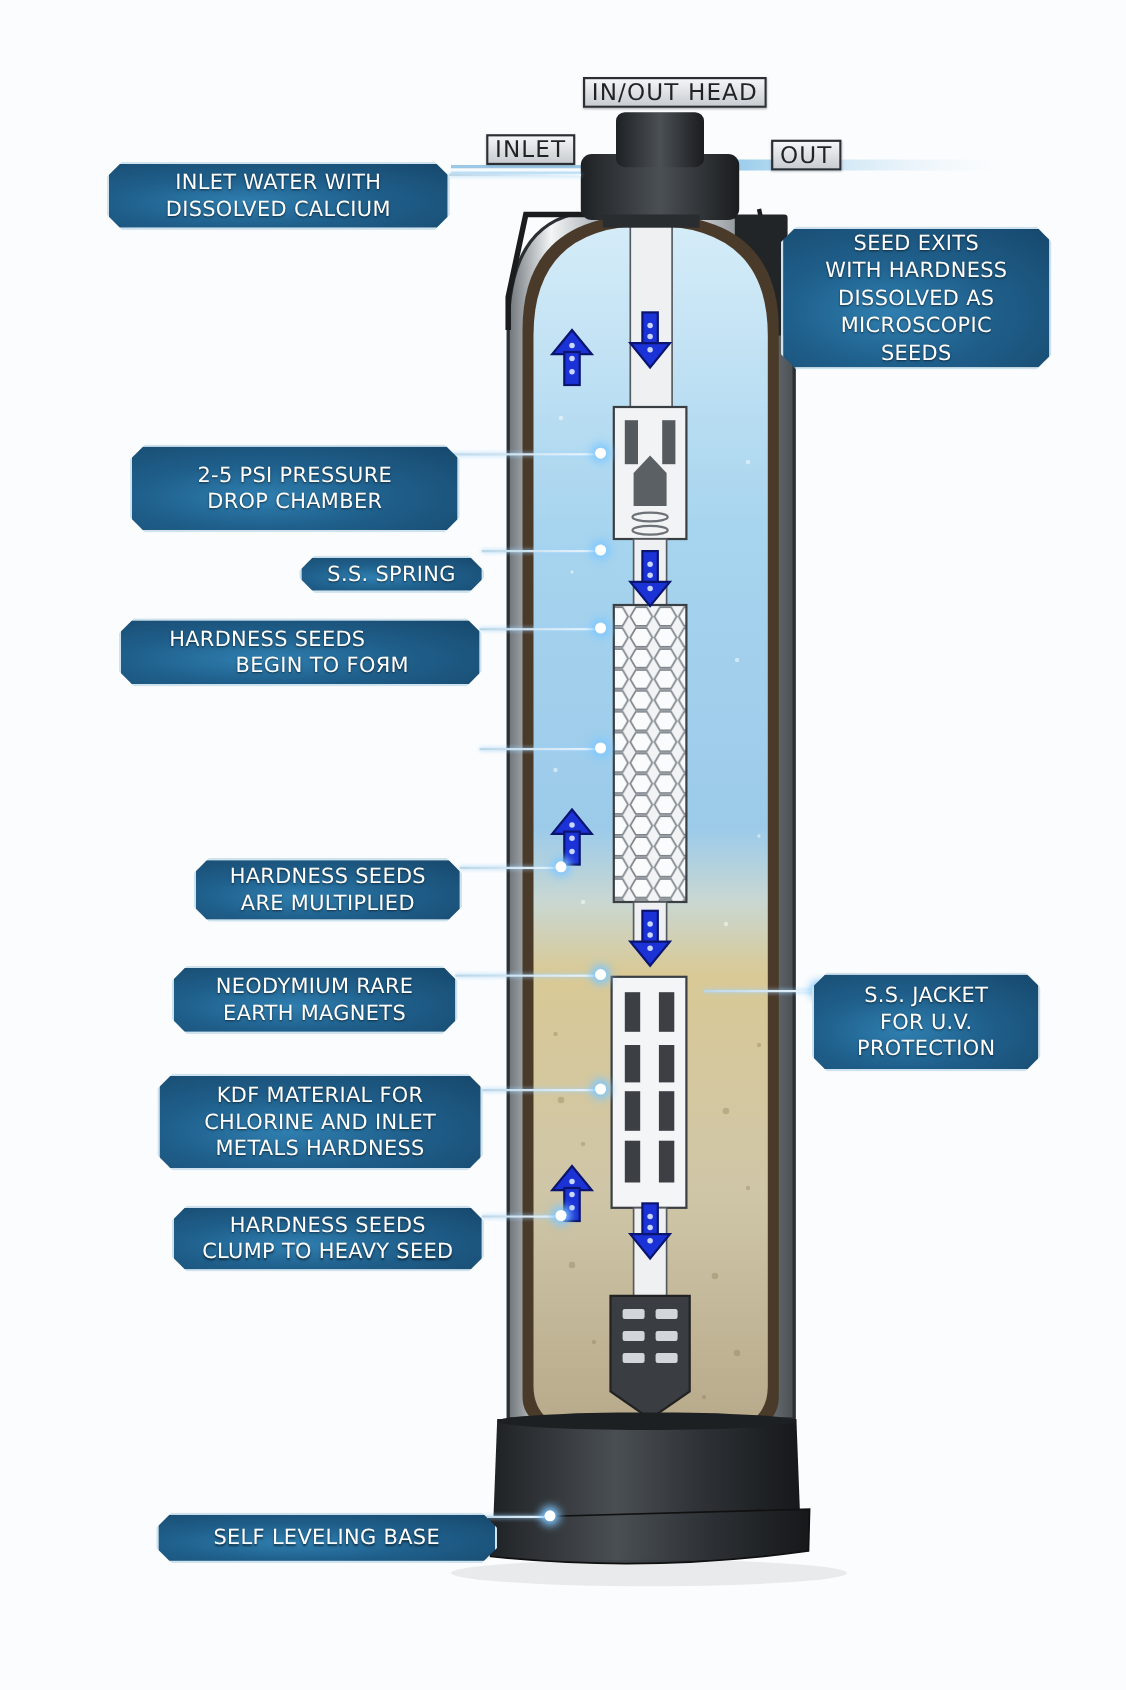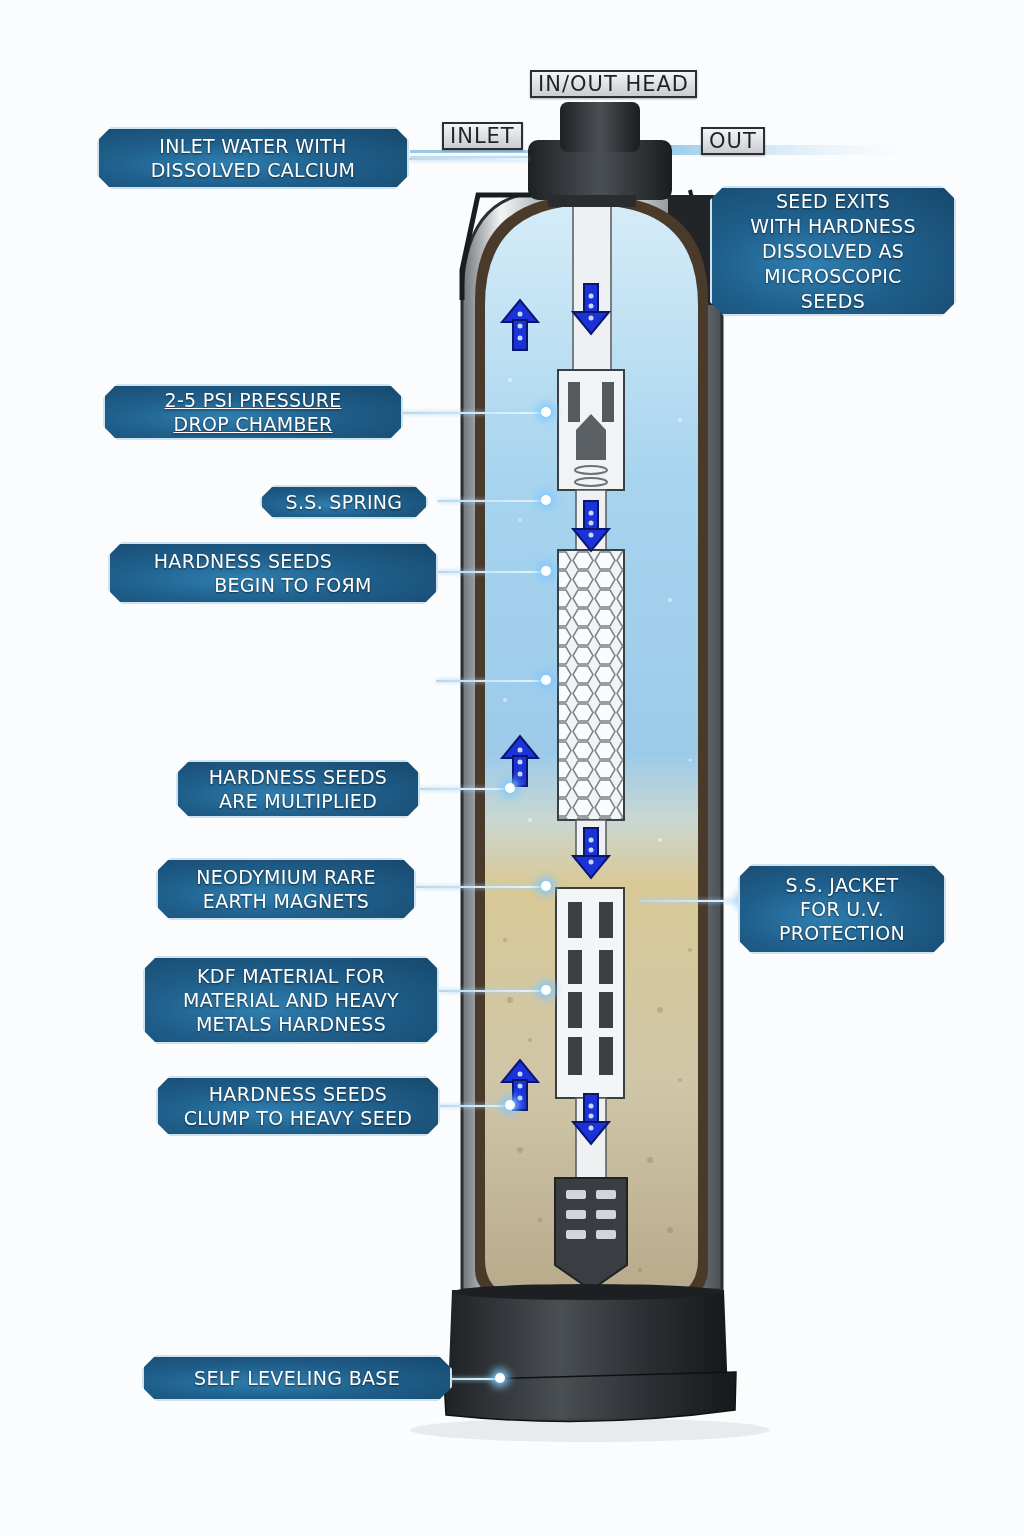--- a/index.html
+++ b/index.html
@@ -5,21 +5,21 @@
   html,body{margin:0;padding:0;}
   body{width:1024px;height:1536px;background:#fbfcfd;position:relative;overflow:hidden;font-family:"DejaVu Sans","Liberation Sans",sans-serif;}
   .stage{position:absolute;left:0;top:0;width:1024px;height:1536px;}
   
   .tag{position:absolute;background:linear-gradient(#f4f5f6,#c9cdd1);border:2px solid #2b2f33;color:#1f2326;font-family:"DejaVu Sans","Liberation Sans",sans-serif;font-size:21px;letter-spacing:1px;line-height:24px;padding:0 6px;box-shadow:0 1px 2px rgba(0,0,0,.3);white-space:nowrap;}
   
   .label{position:absolute;color:#fff;text-align:center;font-family:"DejaVu Sans","Liberation Sans",sans-serif;font-size:19px;line-height:24px;letter-spacing:.3px;text-shadow:0 1px 2px rgba(0,0,0,.6);
     background:radial-gradient(ellipse at 40% 60%,#2f7fb0 0%,#1f5f8b 45%,#17486c 100%);
     border:2px solid #cfe3ef;outline:2px solid #6f8ea3;outline-offset:1px;
     clip-path:polygon(14px 0,calc(100% - 14px) 0,100% 14px,100% calc(100% - 14px),calc(100% - 14px) 100%,14px 100%,0 calc(100% - 14px),0 14px);
-    display:flex;flex-direction:column;justify-content:center;align-items:center;box-sizing:border-box;}
+    display:flex;flex-direction:column;justify-content:center;align-items:center;box-sizing:border-box;margin-top:20px;}
   .label span{display:block;}
   .leader{position:absolute;height:2px;background:linear-gradient(90deg,#bcd6e6,#eaf6ff);box-shadow:0 0 4px #9fd4ff;}
   .dot{position:absolute;width:10px;height:10px;border-radius:50%;background:#fff;box-shadow:0 0 8px 4px #7fc8ff;}
   svg{position:absolute;left:0;top:0;}
 </style>
 </head>
 <body>
 
 <div class="stage">
 
@@ -218,26 +218,26 @@
 </div>
 
 <div class="label" style="left:710px;top:186px;width:246px;height:130px;font-size:19px;line-height:25px;">
   <span>SEED EXITS</span>
   <span>WITH HARDNESS</span>
   <span>DISSOLVED AS</span>
   <span>MICROSCOPIC</span>
   <span>SEEDS</span>
 </div>
 
-<div class="label" style="left:103px;top:384px;width:300px;height:56px;text-decoration:underline;">
+<div class="label" style="left:118px;top:384px;width:300px;height:80px;">
   <span>2-5 PSI PRESSURE</span>
   <span>DROP CHAMBER</span>
 </div>
 
-<div class="label" style="left:260px;top:485px;width:168px;height:34px;">
+<div class="label" style="left:272px;top:485px;width:168px;height:34px;">
   <span>S.S. SPRING</span>
 </div>
 
 <div class="label" style="left:108px;top:542px;width:330px;height:62px;">
   <span style="padding-right:60px;">HARDNESS SEEDS</span>
   <span style="padding-left:40px;">BEGIN TO FOЯM</span>
 </div>
 
 
 <div class="label" style="left:176px;top:760px;width:244px;height:58px;">
@@ -251,21 +251,21 @@
 </div>
 
 <div class="label" style="left:738px;top:864px;width:208px;height:90px;">
   <span>S.S. JACKET</span>
   <span>FOR U.V.</span>
   <span>PROTECTION</span>
 </div>
 
 <div class="label" style="left:143px;top:956px;width:296px;height:88px;">
   <span>KDF MATERIAL FOR</span>
-  <span>MATERIAL AND HEAVY</span>
+  <span>CHLORINE AND INLET</span>
   <span>METALS HARDNESS</span>
 </div>
 
 <div class="label" style="left:156px;top:1076px;width:284px;height:60px;">
   <span>HARDNESS SEEDS</span>
   <span>CLUMP TO HEAVY SEED</span>
 </div>
 
 <div class="label" style="left:142px;top:1355px;width:310px;height:46px;">
   <span>SELF LEVELING BASE</span>

